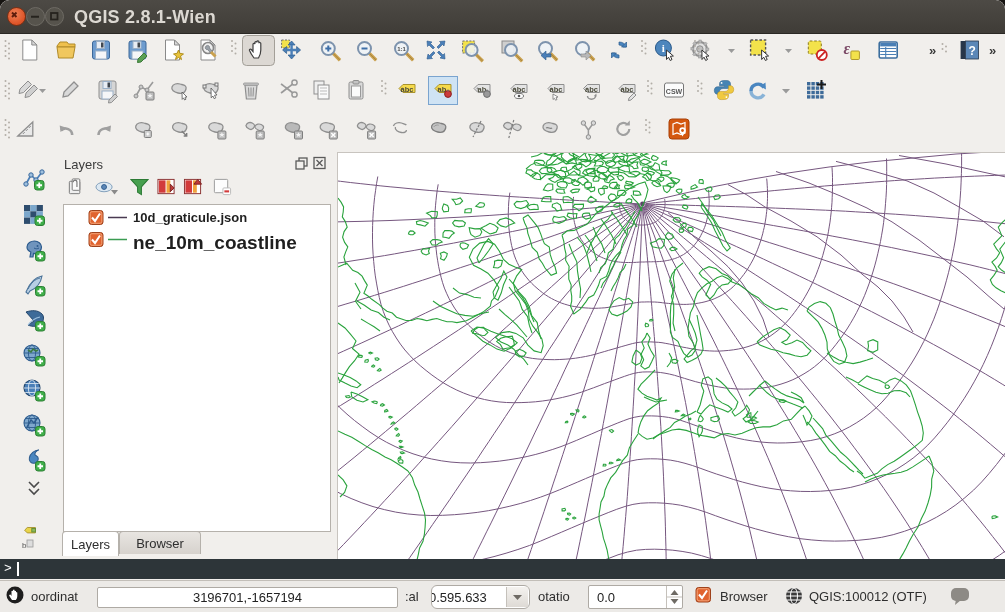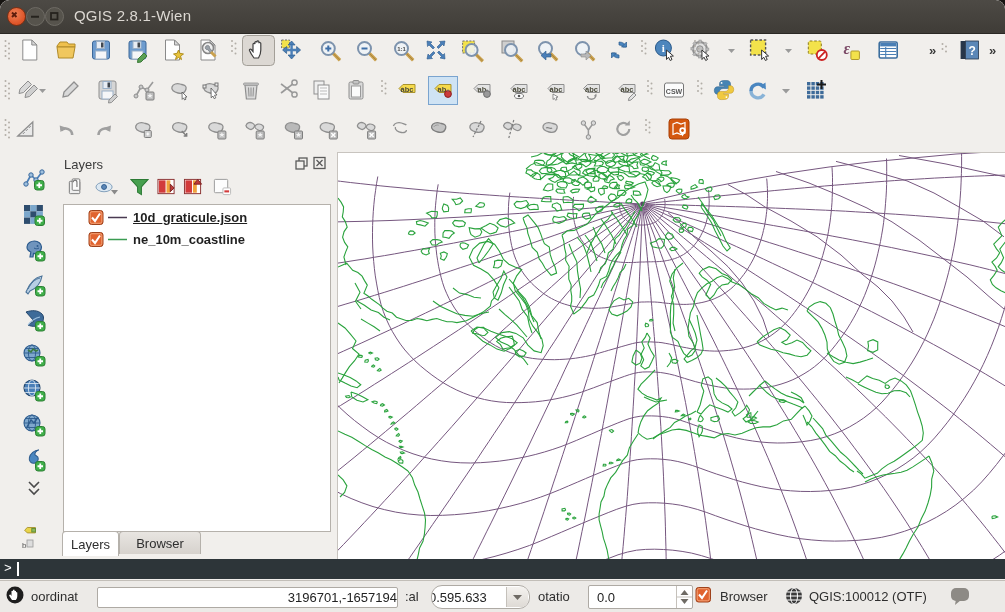--- a/index.html
+++ b/index.html
@@ -1,39 +1,39 @@
 <!DOCTYPE html>
 <html><head><meta charset="utf-8"><style>
 html,body{margin:0;padding:0;width:1005px;height:612px;overflow:hidden;background:#161411;font-family:"Liberation Sans",sans-serif}
 #win{position:absolute;left:0;top:0;width:1005px;height:612px;border-radius:9px 9px 0 0;background:#f1efec;overflow:hidden}
 #title{position:absolute;left:0;top:0;width:1005px;height:33px;background:linear-gradient(#4d4a45,#3f3c37);border-bottom:1px solid #2a2824;border-radius:9px 9px 0 0}
-#title .t{position:absolute;left:74px;top:7px;font-size:15px;font-weight:normal;color:#dcd8d2;letter-spacing:.2px}
+#title .t{position:absolute;left:74px;top:7px;font-size:18px;font-weight:bold;color:#dcd8d2;letter-spacing:.2px}
 .btn{position:absolute;top:7px;width:19px;height:19px;border-radius:50%;box-sizing:border-box}
 #close{left:7px;background:radial-gradient(circle at 40% 35%,#ef8157,#dc5226 70%);border:1px solid #7d3014}
 #mini{left:26px;background:#56534c;border:1px solid #6e6b64}
 #maxi{left:45px;background:#56534c;border:1px solid #6e6b64}
 #map{position:absolute;left:337px;top:152px;width:668px;height:407px;background:#fff;border-left:1px solid #c8c4bf;border-top:1px solid #c8c4bf}
 #panel-list{position:absolute;left:63px;top:204px;width:266px;height:326px;background:#fff;border:1px solid #b5b1ab}
-#lyr1{position:absolute;left:133px;top:210px;font-size:13px;font-weight:bold;color:#1f1f1f;text-decoration:underline}
-#lyr2{position:absolute;left:133px;top:232px;font-size:13px;font-weight:bold;color:#1f1f1f}
+#lyr1{position:absolute;left:133px;top:210px;font-size:13px;font-weight:bold;color:#1f1f1f;}
+#lyr2{position:absolute;left:133px;top:232px;font-size:19px;font-weight:bold;color:#1f1f1f}
 #paneltitle{position:absolute;left:64px;top:157px;font-size:13px;color:#3c3c3c}
 .tab{position:absolute;top:531px;font-size:13px;color:#2e2e2e;text-align:center;box-sizing:border-box}
 #tab1{left:62px;width:57px;height:25px;background:#fff;border:1px solid #b5b1ab;border-bottom:none;border-radius:4px 4px 0 0;line-height:25px;z-index:2}
 #tab2{left:119px;width:82px;height:23px;background:linear-gradient(#e8e5e1,#d6d2cd);border:1px solid #b5b1ab;border-bottom:none;border-radius:4px 4px 0 0;line-height:23px}
 #console{position:absolute;left:0;top:559px;width:1005px;height:20px;background:#2d3539}
 #console .p{position:absolute;left:4px;top:2px;color:#fff;font-size:13px;font-family:"Liberation Mono",monospace}
 #console .c{position:absolute;left:17px;top:3px;width:1.5px;height:14px;background:#fff}
 #status{position:absolute;left:0;top:580px;width:1005px;height:32px;background:#eceae7;border-top:1px solid #c2beb8;font-size:13px;color:#2e2e2e}
 #status .lbl{position:absolute;top:8px}
 .field{position:absolute;background:#fff;border:1px solid #aeaaa4;border-radius:2px;box-sizing:border-box;font-size:13px;color:#222}
-#coordf{left:97px;top:6px;width:301px;height:21px;text-align:right;line-height:19px}
-#scalef{left:431px;top:4px;width:99px;height:24px;border-radius:11px;overflow:hidden}
+#coordf{left:97px;top:6px;width:301px;height:21px;text-align:center;line-height:19px}
+#scalef{left:431px;top:4px;width:99px;height:24px;border-radius:6px;overflow:hidden}
 #scalef .txt{position:absolute;left:-3px;top:4px;width:80px;text-align:left}
 #scalef .dd{position:absolute;right:1px;top:1px;width:21px;height:20px;background:linear-gradient(#f4f2ef,#dedad5);border-left:1px solid #c5c1bb}
-#rotf{left:588px;top:4px;width:105px;height:24px}
+#rotf{left:588px;top:4px;width:95px;height:24px}
 #rotf .txt{position:absolute;left:8px;top:4px}
 #rotf .sp{position:absolute;right:0px;top:0px;width:15px;height:22px;border-left:1px solid #c5c1bb}
 #render-cb{position:absolute;left:696px;top:7px;width:15px;height:15px}
 #bar2{position:absolute;left:0;top:33px;width:1005px;height:119px;background:#f1efec}
 </style></head><body>
 <div id="win">
 <div id="bar2"></div>
 <div id="title">
       <div class="t">QGIS 2.8.1-Wien</div>
 <div class="btn" id="close"></div>

